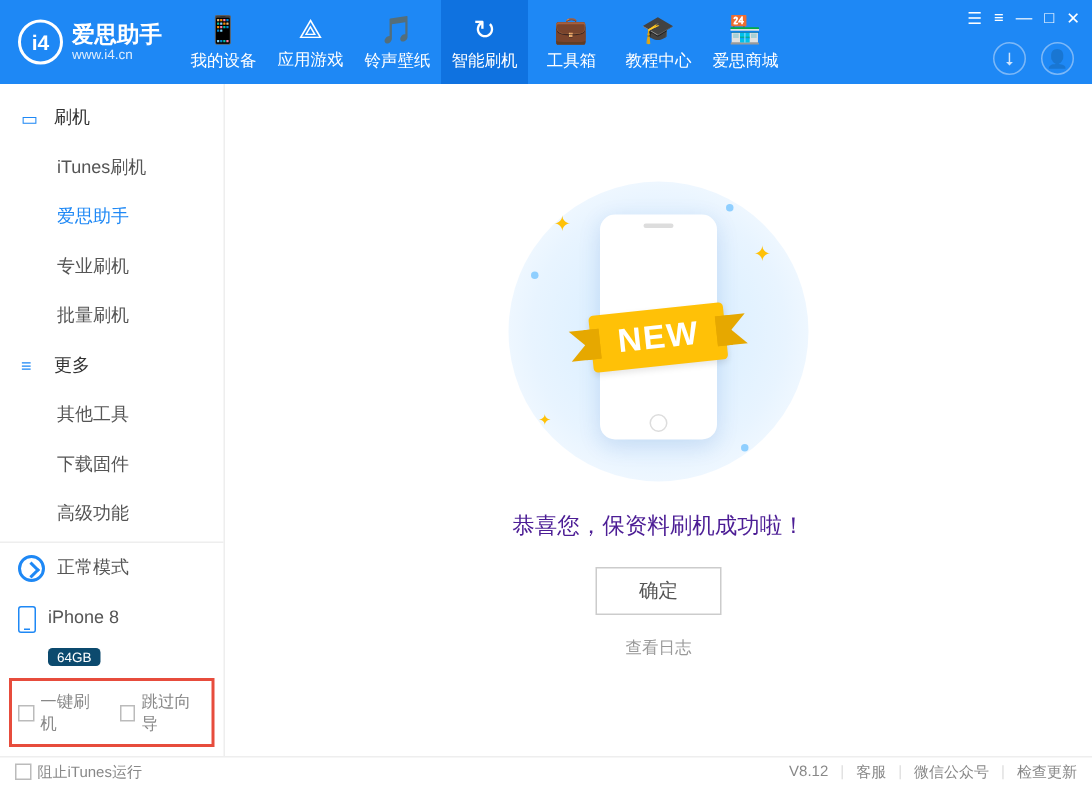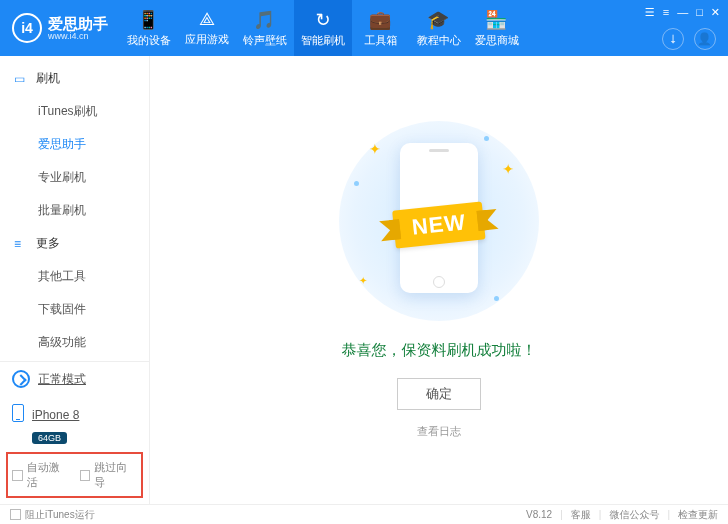--- a/index.html
+++ b/index.html
@@ -23,21 +23,21 @@
 
 .body { display: flex; height: 448px; }
 .sidebar { width: 150px; border-right: 1px solid #eee; display: flex; flex-direction: column; font-size: 12px; color: #555; }
 .sb-scroll { flex: 1; overflow: hidden; padding-top: 6px; }
 .sb-group { display: flex; align-items: center; padding: 8px 14px; color: #333; }
 .sb-group .gicon { width: 14px; margin-right: 8px; color: #1e88f5; }
 .sb-item { padding: 8px 14px 8px 38px; cursor: pointer; }
 .sb-item.active { color: #1e88f5; }
 
 .sb-bottom { border-top: 1px solid #eee; }
-.sb-row { padding: 8px 12px; display: flex; align-items: flex-end; gap: 8px; text-decoration: underline; }
+.sb-row { padding: 8px 12px; display: flex; align-items: flex-start; gap: 8px; }
 .mode-icon { width: 18px; height: 18px; border: 2px solid #1e88f5; border-radius: 50%; position: relative; }
 .mode-icon::after { content: ""; position: absolute; width: 6px; height: 6px; border-right: 2px solid #1e88f5; border-bottom: 2px solid #1e88f5; transform: rotate(-45deg); top: 4px; left: 3px; }
 .phone-icon { width: 12px; height: 18px; border: 1.5px solid #1e88f5; border-radius: 2px; position: relative; }
 .phone-icon::after { content: ""; position: absolute; bottom: 1px; left: 50%; width: 4px; height: 1px; background: #1e88f5; transform: translateX(-50%); }
 .badge { background: #0c4a6e; color: #fff; font-size: 9px; padding: 1px 6px; border-radius: 3px; display: inline-block; margin-left: 20px; margin-top: 2px; }
 
 .checks { border: 2px solid #e74c3c; margin: 4px 6px 6px; padding: 6px 4px; display: flex; gap: 10px; font-size: 11px; color: #888; }
 .chk { display: flex; align-items: center; gap: 4px; }
 .chkbox { width: 11px; height: 11px; border: 1px solid #bbb; background: #fff; }
 
@@ -47,21 +47,21 @@
 .illus-phone { position: absolute; left: 50%; top: 50%; transform: translate(-50%, -52%); width: 78px; height: 150px; background: #fff; border-radius: 10px; box-shadow: 0 4px 15px rgba(0,80,180,0.15); }
 .illus-phone::before { content: ""; position: absolute; top: 6px; left: 50%; transform: translateX(-50%); width: 20px; height: 3px; background: #ddd; border-radius: 2px; }
 .illus-phone::after { content: ""; position: absolute; bottom: 5px; left: 50%; transform: translateX(-50%); width: 10px; height: 10px; border: 1px solid #ddd; border-radius: 50%; }
 .illus-ribbon { position: absolute; left: 50%; top: 52%; transform: translate(-50%, -50%) rotate(-6deg); background: #ffc107; color: #fff; font-weight: bold; font-size: 22px; padding: 6px 18px; border-radius: 3px; letter-spacing: 1px; box-shadow: 0 2px 4px rgba(0,0,0,0.1); }
 .illus-ribbon::before, .illus-ribbon::after { content: ""; position: absolute; width: 0; height: 0; border: 10px solid #e6a800; top: 50%; transform: translateY(-50%); }
 .illus-ribbon::before { left: -14px; border-left-color: transparent; }
 .illus-ribbon::after { right: -14px; border-right-color: transparent; }
 .star { position: absolute; color: #ffc107; font-size: 14px; }
 .dot { position: absolute; width: 5px; height: 5px; background: #8fcfff; border-radius: 50%; }
 
-.msg { font-size: 15px; color: #15803d; margin-bottom: 18px; }
+.msg { font-size: 15px; color: #4c1d95; margin-bottom: 18px; }
 .btn-ok { border: 1px solid #ccc; background: #fff; padding: 6px 28px; font-size: 13px; color: #555; cursor: pointer; margin-bottom: 14px; font-family: Liberation Serif, serif; }
 .link-log { font-size: 11px; color: #999; cursor: pointer; }
 
 .footer { height: 20px; border-top: 1px solid #eee; display: flex; align-items: center; font-size: 10px; color: #888; padding: 0 10px; }
 .footer .chk { margin-right: auto; }
 .footer .sep { margin: 0 8px; color: #ddd; }
 </style>
 </head>
 <body>
 
@@ -141,21 +141,21 @@
         <span>正常模式</span>
       </div>
       <div class="sb-row" style="flex-wrap:wrap;padding-bottom:4px">
         <div class="phone-icon"></div>
         <span>iPhone 8</span>
         <div style="width:100%"><span class="badge">64GB</span></div>
       </div>
       <div class="checks">
         <label class="chk">
             <span class="chkbox"></span>
-            <span>自动激活</span>
+            <span>一键刷机</span>
           </label>
         <label class="chk">
             <span class="chkbox"></span>
             <span>跳过向导</span>
           </label>
       </div>
     </div>
   </div>
 
   <div class="main">

